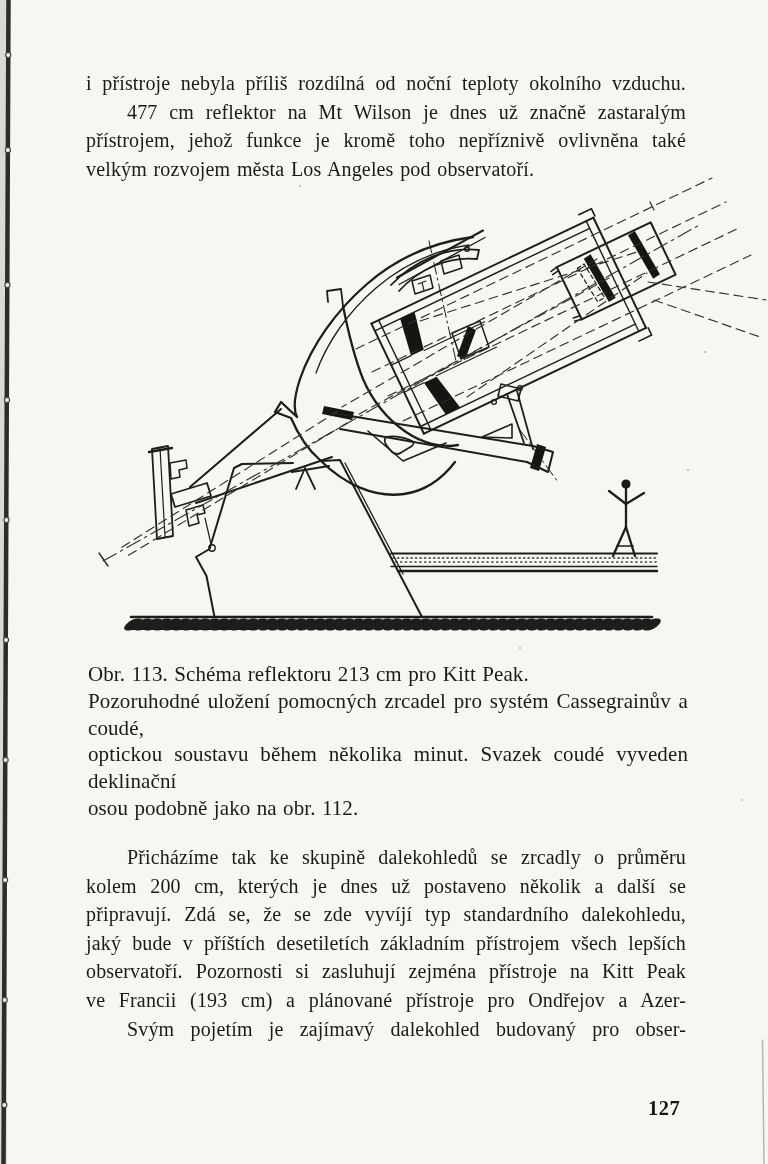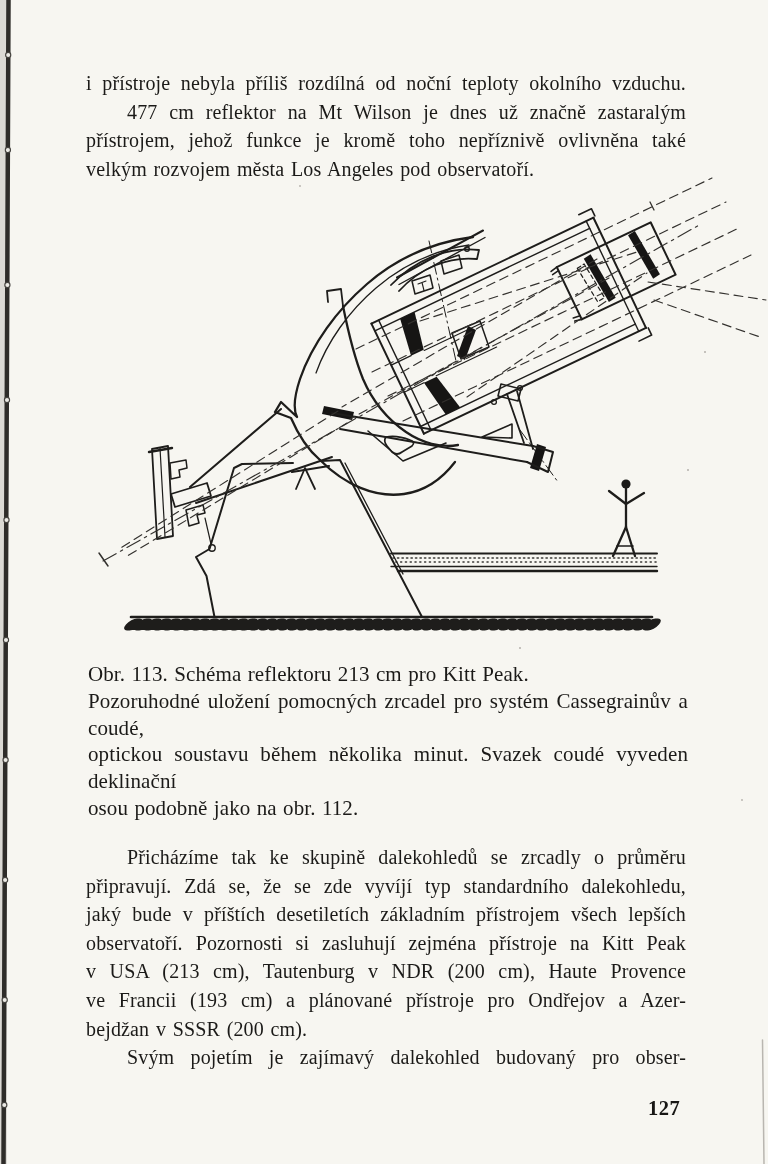--- a/index.html
+++ b/index.html
@@ -204,24 +204,23 @@
 
   <div class="textblock caption-text" style="left:88px;top:661px;width:600px;">
       <div class="line">Obr. 113. Schéma reflektoru 213 cm pro Kitt Peak.</div>
       <div class="line jl">Pozoruhodné uložení pomocných zrcadel pro systém Cassegrainův a coudé,</div>
       <div class="line jl">optickou soustavu během několika minut. Svazek coudé vyveden deklinační</div>
       <div class="line">osou podobně jako na obr. 112.</div>
     </div>
 
   <div class="textblock body-text" style="left:86px;top:826px;width:600px;">
       <div class="line jl ind">Přicházíme tak ke skupině dalekohledů se zrcadly o průměru</div>
+      <div class="line jl">kolem 200 cm, kterých je dnes už postaveno několik a další se</div>
       <div class="line jl">připravují. Zdá se, že se zde vyvíjí typ standardního dalekohledu,</div>
       <div class="line jl">jaký bude v příštích desetiletích základním přístrojem všech lepších</div>
       <div class="line jl">observatoří. Pozornosti si zasluhují zejména přístroje na Kitt Peak</div>
-      <div class="line jl">v USA (213 cm), Tautenburg v NDR (200 cm), Haute Provence</div>
       <div class="line jl">ve Francii (193 cm) a plánované přístroje pro Ondřejov a Azer-</div>
-      <div class="line">bejdžan v SSSR (200 cm).</div>
       <div class="line jl ind">Svým pojetím je zajímavý dalekohled budovaný pro obser-</div>
     </div>
 
   <div class="pagenum">127</div>
 
 </div>
 
 </body></html>

